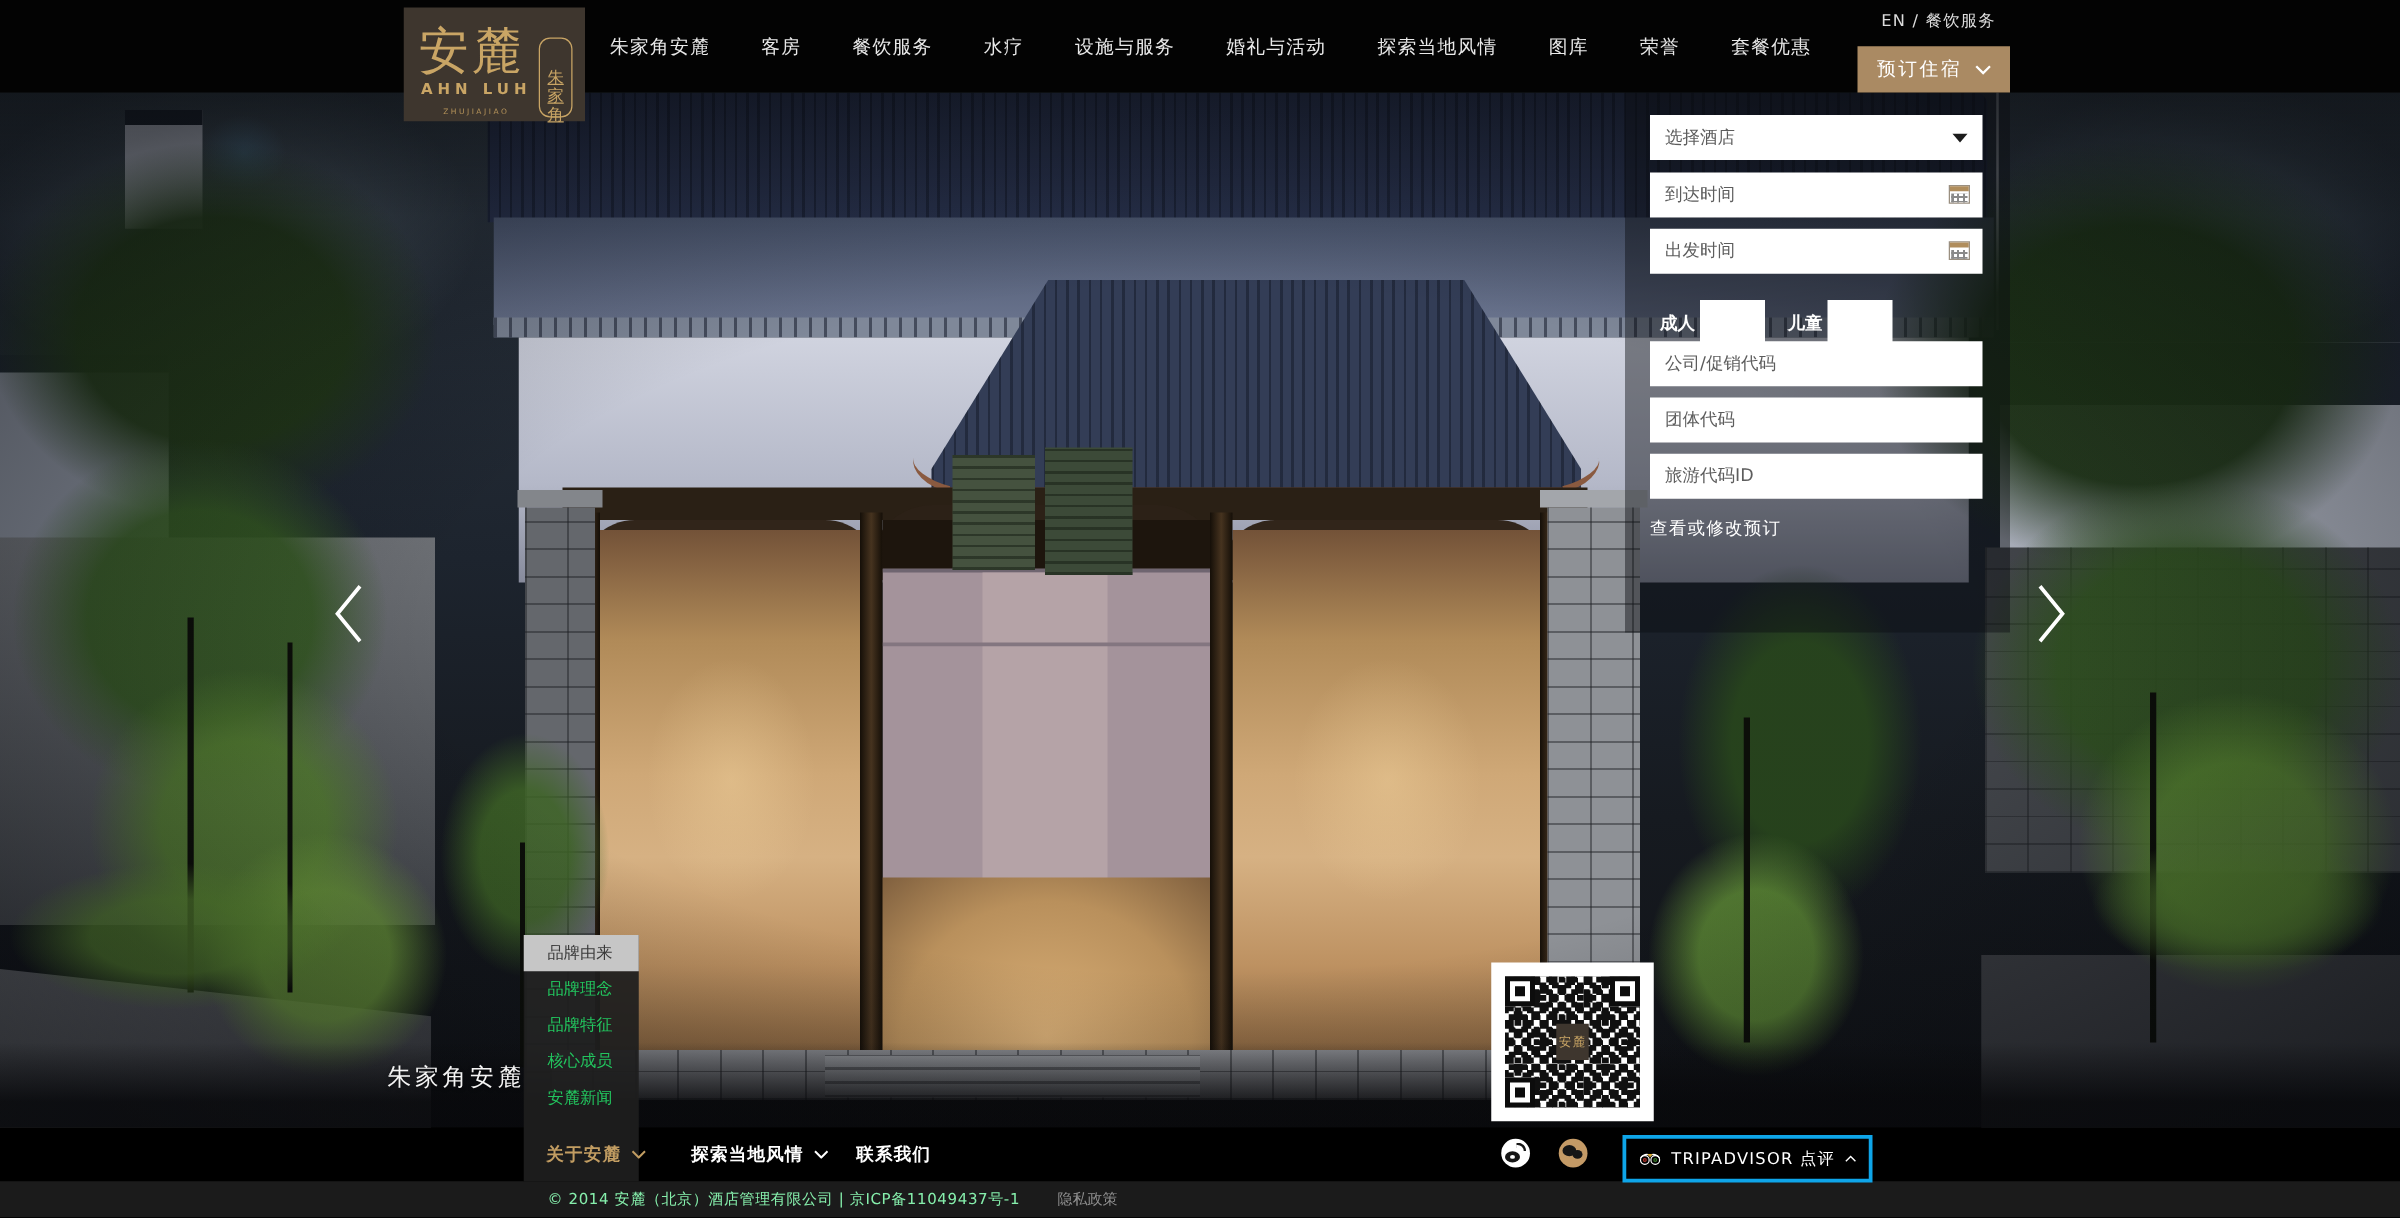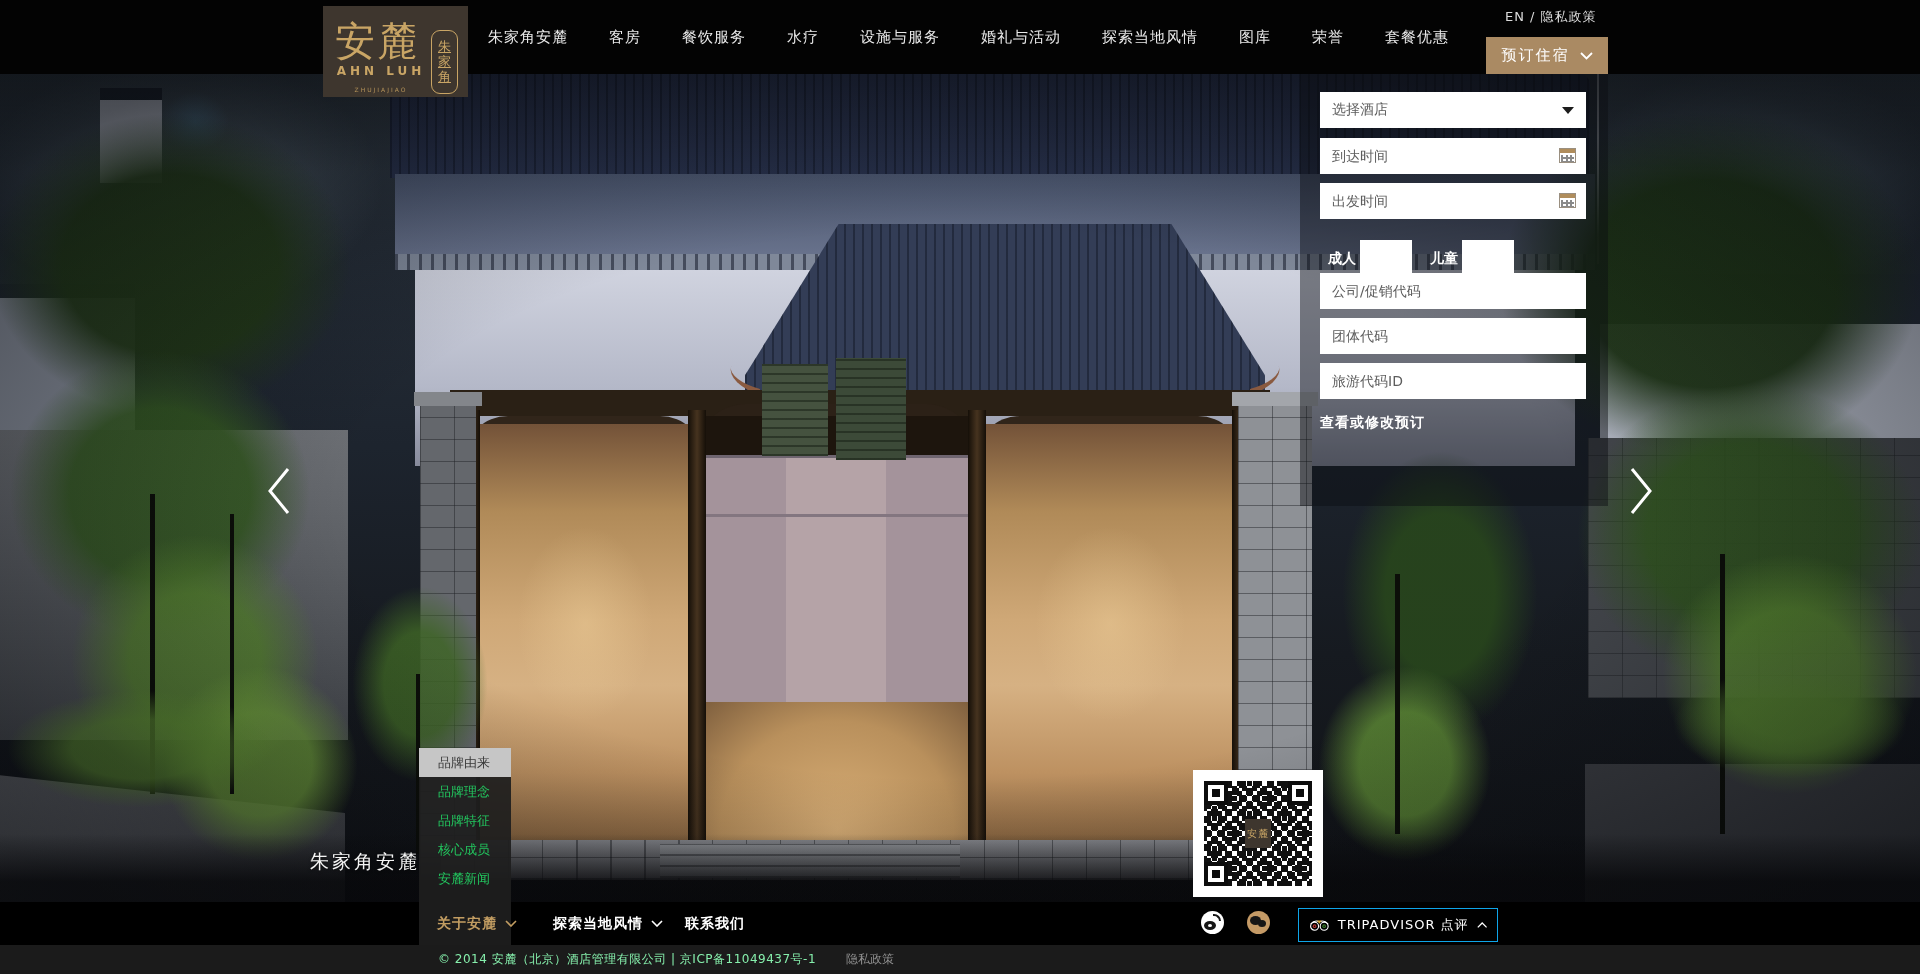--- a/index.html
+++ b/index.html
@@ -14,21 +14,21 @@
   .lang { position:absolute; left:1505px; top:8px; color:#dcdcdc; font-size:13px; letter-spacing:1px; z-index:51; cursor:pointer; }
   .book-btn { position:absolute; left:1486px; top:37px; width:122px; height:37px; background:#aa8a63; color:#fff;
               display:flex; align-items:center; justify-content:center; gap:10px; font-size:15px; letter-spacing:2px; cursor:pointer; z-index:52; }
 
   
   .logo { position:absolute; left:323px; top:6px; width:145px; height:91px; background:#3e362e; z-index:55; display:block; }
   .logo-cn { position:absolute; left:12px; top:12px; width:92px; color:#c9a565; font-size:40px; letter-spacing:2px; font-weight:400; line-height:46px; }
   .logo-en { position:absolute; left:12px; top:58px; width:92px; color:#c9a565; font-size:12px; letter-spacing:4px; text-align:center; font-weight:bold; }
   .logo-sub { position:absolute; left:12px; top:80px; width:92px; color:#b5935a; font-size:6px; letter-spacing:2px; text-align:center; }
   .logo-badge { position:absolute; left:108px; top:24px; width:27px; height:64px; border:1px solid #c9a565; border-radius:9px;
-                color:#c9a565; font-size:13px; line-height:15px; text-align:center; padding-top:8px;text-decoration:underline; }
+                color:#c9a565; font-size:13px; line-height:15px; text-align:center; padding-top:24px;text-decoration:underline; }
 
   
   .scene { position:absolute; left:0; top:74px; width:1920px; height:828px; overflow:hidden;
            background:linear-gradient(180deg,#323c46 0%,#262e38 18%,#1d242e 45%,#161a20 70%,#101216 100%); z-index:1; }
   .scene div { position:absolute; }
   .blob { border-radius:50%; }
   .tileV { background-image:repeating-linear-gradient(90deg, rgba(8,12,22,.38) 0 2px, transparent 2px 9px); }
   .tileH { background-image:repeating-linear-gradient(0deg, rgba(8,12,22,.30) 0 2px, transparent 2px 8px); }
   .blocks { background-image:repeating-linear-gradient(0deg, rgba(28,30,34,.45) 0 1.5px, transparent 1.5px 22px),
                              repeating-linear-gradient(90deg, rgba(28,30,34,.45) 0 1.5px, transparent 1.5px 34px); }
@@ -42,21 +42,21 @@
   .field .ph { padding-left:12px; font-size:14px; color:#5d5d5d; }
   .tri-down { position:absolute; right:12px; top:15px; width:0; height:0; border-left:6px solid transparent; border-right:6px solid transparent; border-top:7px solid #1c1c1c; }
   .cal { position:absolute; right:10px; top:10px; width:17px; height:15px; border:1px solid #9a8f80; background:#fff; }
   .cal::before { content:""; position:absolute; left:0; top:0; width:100%; height:4px; background:#b08d5c; }
   .cal::after { content:""; position:absolute; left:1px; top:6px; width:13px; height:7px;
                 background-image:repeating-linear-gradient(90deg,#8a8a8a 0 2px,transparent 2px 4.5px),
                                  repeating-linear-gradient(0deg,#8a8a8a 0 1.5px,transparent 1.5px 3.5px); }
   .guest-row { position:absolute; left:20px; top:166px; width:266px; height:36px; color:#fff; font-size:14px; font-weight:bold; }
   .guest-label { position:absolute; top:10px; }
   .guest-input { position:absolute; top:0; width:52px; height:36px; background:#fff; border:0; outline:0; text-align:center; font-size:14px; }
-  .modify { position:absolute; left:20px; top:340px; color:#fff; font-size:14px; font-weight:bold; letter-spacing:1px; cursor:pointer; }
+  .modify { position:absolute; left:20px; top:340px; color:#fff; font-size:14px; font-weight:normal; letter-spacing:1px; cursor:pointer; }
   .submit { position:absolute; left:20px; top:379px; width:266px; height:37px; background:#c69d6e; color:#fff; font-size:18px; letter-spacing:8px;
             display:flex; align-items:center; justify-content:center; cursor:pointer; }
 
   
   .arrow { position:absolute; z-index:45; cursor:pointer; }
   .caption { position:absolute; left:310px; top:849px; color:#f4f4f4; font-size:19px; letter-spacing:3px; z-index:45; text-shadow:0 1px 3px rgba(0,0,0,.6); }
 
   
   .qr { position:absolute; left:1193px; top:770px; width:130px; height:127px; background:#fff; padding:11px; z-index:45; }
   .qr-pat { position:relative; width:108px; height:105px;
@@ -77,21 +77,21 @@
   .bar-link { position:absolute; top:0; height:43px; display:flex; align-items:center; gap:8px; font-size:14px; font-weight:bold; color:#fff; cursor:pointer; letter-spacing:1px; }
   .bar-link.gold { color:#c29d62; }
   .soc { position:absolute; top:911px; width:23px; height:23px; border-radius:50%; z-index:56; cursor:pointer; }
   .weibo { left:1201px; background:#fff; }
   .weibo .b1 { position:absolute; left:3px; top:10px; width:12px; height:9px; background:#161616; border-radius:50%; }
   .weibo .b2 { position:absolute; left:7px; top:13px; width:4px; height:3px; background:#fff; border-radius:50%; }
   .weibo .b3 { position:absolute; right:3px; top:3px; width:8px; height:7px; border:2px solid #161616; border-left:none; border-bottom:none; border-radius:0 10px 0 0; }
   .wechat { left:1247px; background:#c49a66; }
   .wechat .b1 { position:absolute; left:3px; top:5px; width:11px; height:9px; background:#161616; border-radius:50%; }
   .wechat .b2 { position:absolute; left:11px; top:9px; width:8px; height:7px; background:#161616; border-radius:50%; }
-  .ta-box { position:absolute; left:1298px; top:908px; width:200px; height:28px; border:1px solid #0ea5e9; z-index:56;
+  .ta-box { position:absolute; left:1298px; top:908px; width:200px; height:28px; border:3px solid #0ea5e9; z-index:56;
             display:flex; align-items:center; gap:8px; padding:16px 10px; cursor:pointer; }
   .ta-label { color:#fff; font-size:13px; letter-spacing:1px; white-space:nowrap; }
 
   
   .footer { position:absolute; left:0; top:945px; width:1920px; height:29px; background:#1b1b1b; z-index:55; display:flex; align-items:center; }
   .copyright { margin-left:438px; color:#86efac; font-size:12px; letter-spacing:.5px; }
   .privacy { margin-left:30px; color:#8f8f8f; font-size:12px; cursor:pointer; }
 </style>
 </head>
 <body>
@@ -193,21 +193,21 @@
     <span class="nav-item">餐饮服务</span>
     <span class="nav-item">水疗</span>
     <span class="nav-item">设施与服务</span>
     <span class="nav-item">婚礼与活动</span>
     <span class="nav-item">探索当地风情</span>
     <span class="nav-item">图库</span>
     <span class="nav-item">荣誉</span>
     <span class="nav-item">套餐优惠</span>
   </div>
 
-  <span class="lang">EN / 隐私政策</span>
+  <span class="lang">EN / 餐饮服务</span>
 
   <div class="book-btn">
     <span>预订住宿</span>
     <svg width="13" height="8" viewBox="0 0 13 8">
         <polyline points="1,1 6.5,6.5 12,1" fill="none" stroke="#fff" stroke-width="1.8"></polyline>
       </svg>
   </div>
 
   <div class="panel">
     <div class="field" style="top:18px">

